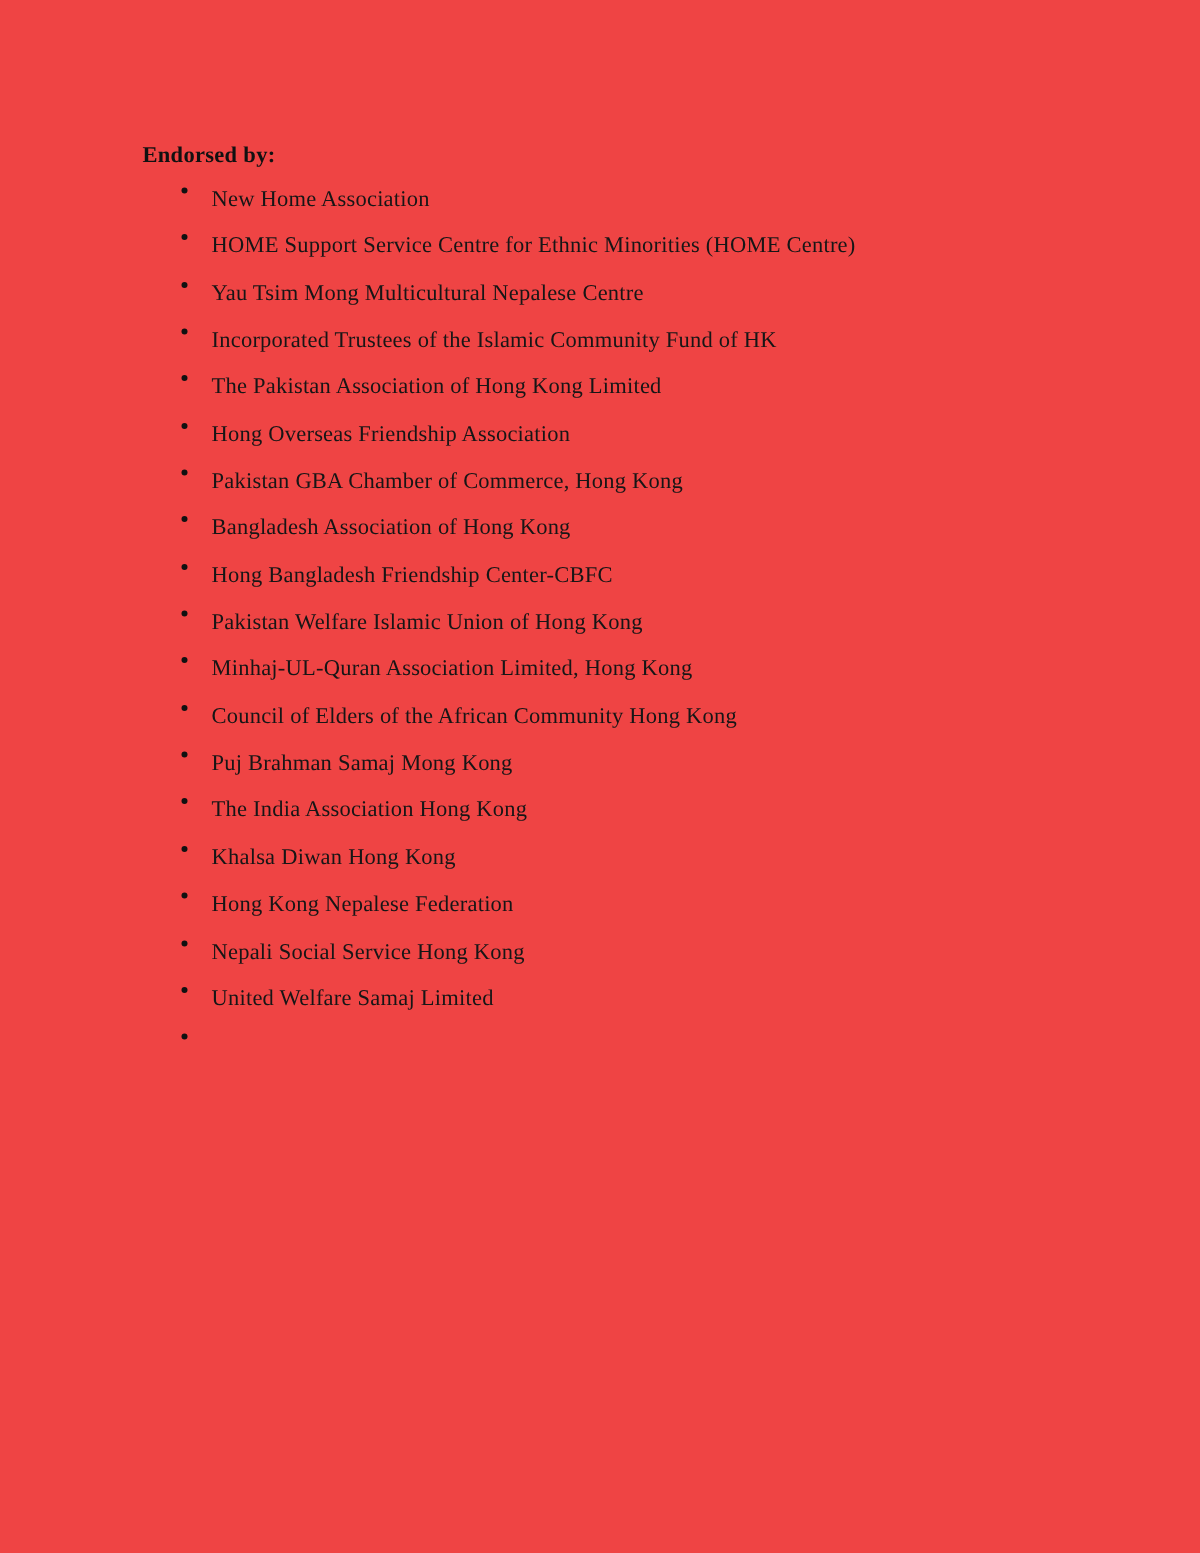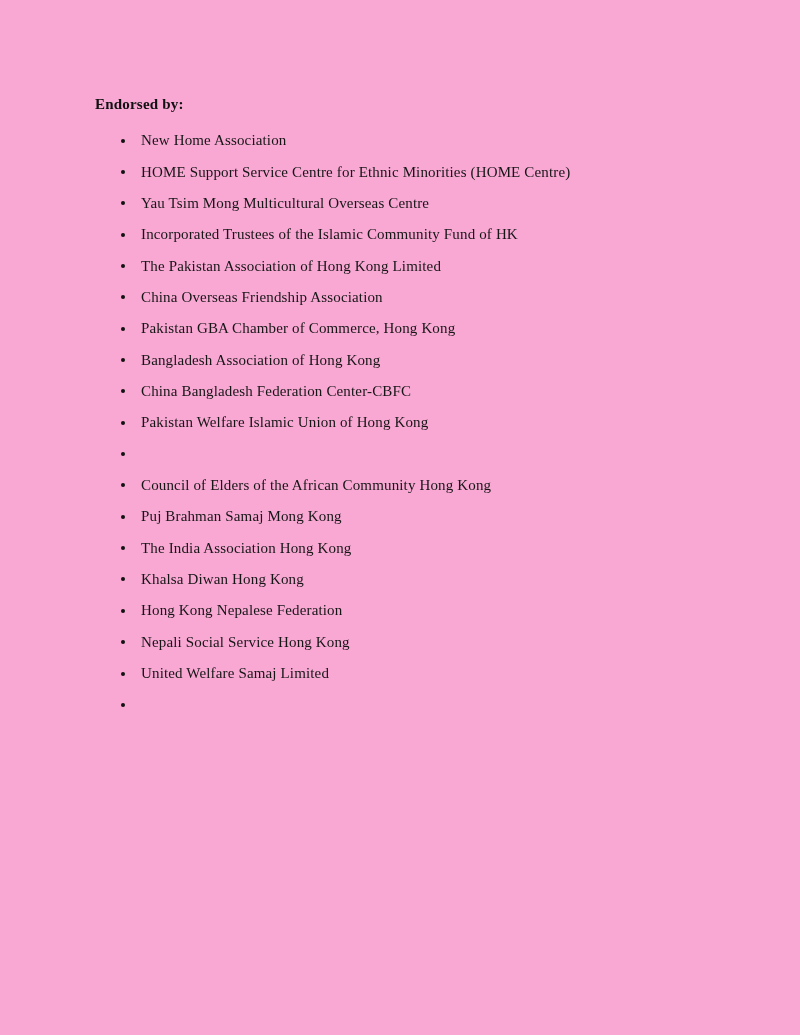--- a/index.html
+++ b/index.html
@@ -4,21 +4,21 @@
 <style>
   html, body {
     margin: 0;
     padding: 0;
     background: #ffffff;
   }
   .page {
     position: relative;
     width: 800px;
     height: 1035px;
-    background: #f9a8d4;
+    background: #ef4444;
     overflow: hidden;
     font-family: "Liberation Serif", "DejaVu Serif", serif;
     color: #1a1a1a;
   }
   .content {
     position: absolute;
     top: 94px;
     left: 95px;
     right: 60px;
   }
@@ -29,21 +29,21 @@
     letter-spacing: 0.2px;
     color: #111111;
   }
   ul.endorsers {
     list-style: none;
     margin: 11px 0 0 0;
     padding: 0;
   }
   ul.endorsers li {
     display: flex;
-    align-items: center;
+    align-items: flex-start;
     height: 31.35px;
     font-size: 15px;
     letter-spacing: 0.15px;
     color: #161616;
     white-space: nowrap;
   }
   .bullet {
     flex: 0 0 auto;
     width: 4px;
     height: 4px;
@@ -68,60 +68,61 @@
     <span class="org-name">New Home Association</span>
   </li>
 
   <li>
     <span class="bullet"></span>
     <span class="org-name">HOME Support Service Centre for Ethnic Minorities (HOME Centre)</span>
   </li>
 
   <li>
     <span class="bullet"></span>
-    <span class="org-name">Yau Tsim Mong Multicultural Overseas Centre</span>
+    <span class="org-name">Yau Tsim Mong Multicultural Nepalese Centre</span>
   </li>
 
   <li>
     <span class="bullet"></span>
     <span class="org-name">Incorporated Trustees of the Islamic Community Fund of HK</span>
   </li>
 
   <li>
     <span class="bullet"></span>
     <span class="org-name">The Pakistan Association of Hong Kong Limited</span>
   </li>
 
   <li>
     <span class="bullet"></span>
-    <span class="org-name">China Overseas Friendship Association</span>
+    <span class="org-name">Hong Overseas Friendship Association</span>
   </li>
 
   <li>
     <span class="bullet"></span>
     <span class="org-name">Pakistan GBA Chamber of Commerce, Hong Kong</span>
   </li>
 
   <li>
     <span class="bullet"></span>
     <span class="org-name">Bangladesh Association of Hong Kong</span>
   </li>
 
   <li>
     <span class="bullet"></span>
-    <span class="org-name">China Bangladesh Federation Center-CBFC</span>
+    <span class="org-name">Hong Bangladesh Friendship Center-CBFC</span>
   </li>
 
   <li>
     <span class="bullet"></span>
     <span class="org-name">Pakistan Welfare Islamic Union of Hong Kong</span>
   </li>
 
   <li>
     <span class="bullet"></span>
+    <span class="org-name">Minhaj-UL-Quran Association Limited, Hong Kong</span>
   </li>
 
   <li>
     <span class="bullet"></span>
     <span class="org-name">Council of Elders of the African Community Hong Kong</span>
   </li>
 
   <li>
     <span class="bullet"></span>
     <span class="org-name">Puj Brahman Samaj Mong Kong</span>

